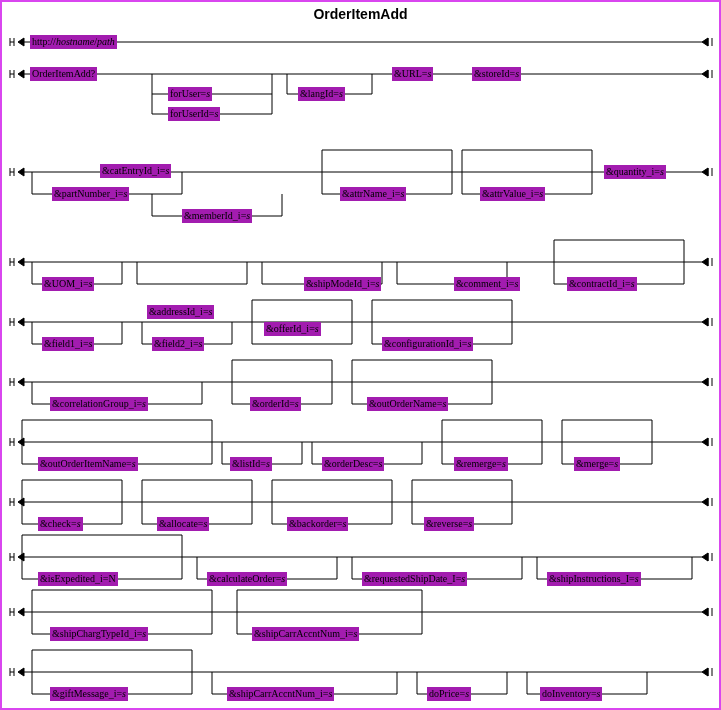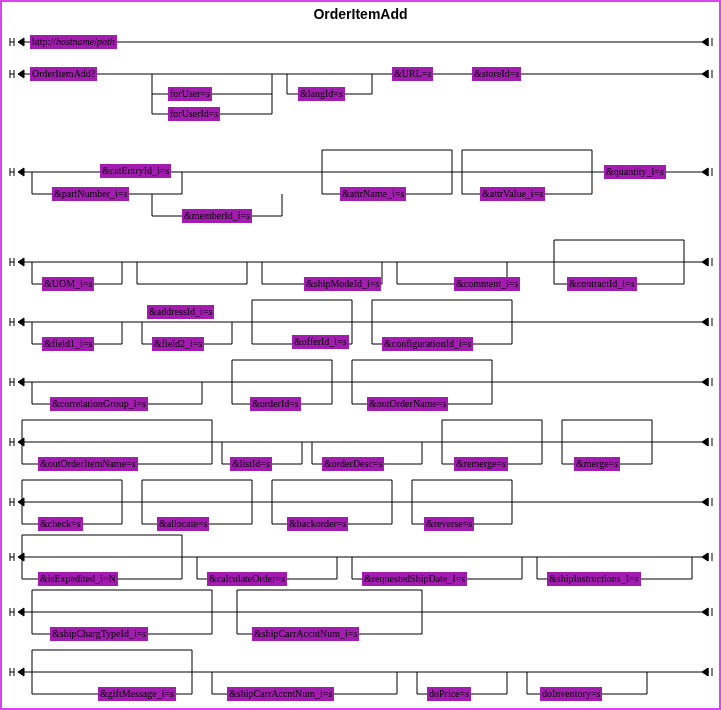--- a/index.html
+++ b/index.html
@@ -188,21 +188,21 @@
   <div class="lbl" style="left:602px; top:163px;"><span>&amp;quantity_i=</span><i>s</i></div>
 
   <div class="lbl" style="left:40px; top:275px;"><span>&amp;UOM_i=</span><i>s</i></div>
   <div class="lbl" style="left:145px; top:275px;margin-top:28px;"><span>&amp;addressId_i=</span><i>s</i></div>
   <div class="lbl" style="left:270px; top:275px;margin-left:32px;"><span>&amp;shipModeId_i=</span><i>s</i></div>
   <div class="lbl" style="left:405px; top:275px;margin-left:47px;"><span>&amp;comment_i=</span><i>s</i></div>
   <div class="lbl" style="left:565px; top:275px;"><span>&amp;contractId_i=</span><i>s</i></div>
 
   <div class="lbl" style="left:40px; top:335px;"><span>&amp;field1_i=</span><i>s</i></div>
   <div class="lbl" style="left:150px; top:335px;"><span>&amp;field2_i=</span><i>s</i></div>
-  <div class="lbl" style="left:262px; top:333px;margin-left:28px;"><span>&amp;offerId_i=</span><i>s</i></div>
+  <div class="lbl" style="left:262px; top:320px;"><span>&amp;offerId_i=</span><i>s</i></div>
   <div class="lbl" style="left:380px; top:335px;"><span>&amp;configurationId_i=</span><i>s</i></div>
 
   <div class="lbl" style="left:48px; top:395px;text-align:center;"><span>&amp;correlationGroup_i=</span><i>s</i></div>
   <div class="lbl" style="left:248px; top:395px;"><span>&amp;orderId=</span><i>s</i></div>
   <div class="lbl" style="left:365px; top:395px;"><span>&amp;outOrderName=</span><i>s</i></div>
 
   <div class="lbl" style="left:36px; top:455px;"><span>&amp;outOrderItemName=</span><i>s</i></div>
   <div class="lbl" style="left:228px; top:455px;"><span>&amp;listId=</span><i>s</i></div>
   <div class="lbl" style="left:320px; top:455px;"><span>&amp;orderDesc=</span><i>s</i></div>
   <div class="lbl" style="left:452px; top:455px;"><span>&amp;remerge=</span><i>s</i></div>
@@ -214,18 +214,18 @@
   <div class="lbl" style="left:422px; top:515px;"><span>&amp;reverse=</span><i>s</i></div>
 
   <div class="lbl" style="left:36px; top:570px;"><span>&amp;isExpedited_i=</span><span>N</span></div>
   <div class="lbl" style="left:205px; top:570px;"><span>&amp;calculateOrder=</span><i>s</i></div>
   <div class="lbl" style="left:360px; top:570px;"><span>&amp;requestedShipDate_I=</span><i>s</i></div>
   <div class="lbl" style="left:545px; top:570px;"><span>&amp;shipInstructions_I=</span><i>s</i></div>
 
   <div class="lbl" style="left:48px; top:625px;"><span>&amp;shipChargTypeId_i=</span><i>s</i></div>
   <div class="lbl" style="left:250px; top:625px;"><span>&amp;shipCarrAccntNum_i=</span><i>s</i></div>
 
-  <div class="lbl" style="left:48px; top:685px;margin-left:48px;"><span>&amp;giftMessage_i=</span><i>s</i></div>
+  <div class="lbl" style="left:48px; top:685px;"><span>&amp;giftMessage_i=</span><i>s</i></div>
   <div class="lbl" style="left:225px; top:685px;"><span>&amp;shipCarrAccntNum_i=</span><i>s</i></div>
   <div class="lbl" style="left:425px; top:685px;"><span>doPrice=</span><i>s</i></div>
   <div class="lbl" style="left:538px; top:685px;"><span>doInventory=</span><i>s</i></div>
 
 </div>
 
 </body></html>

